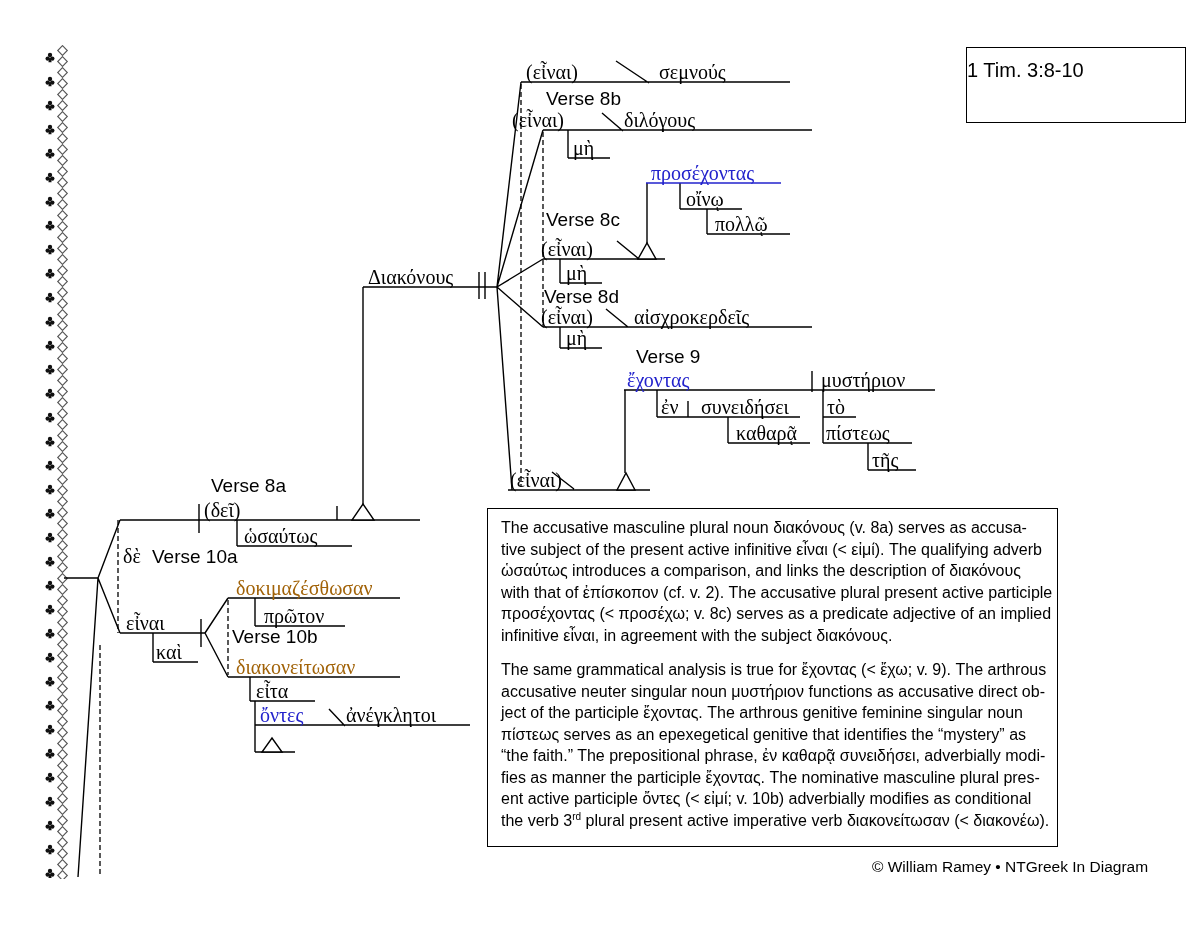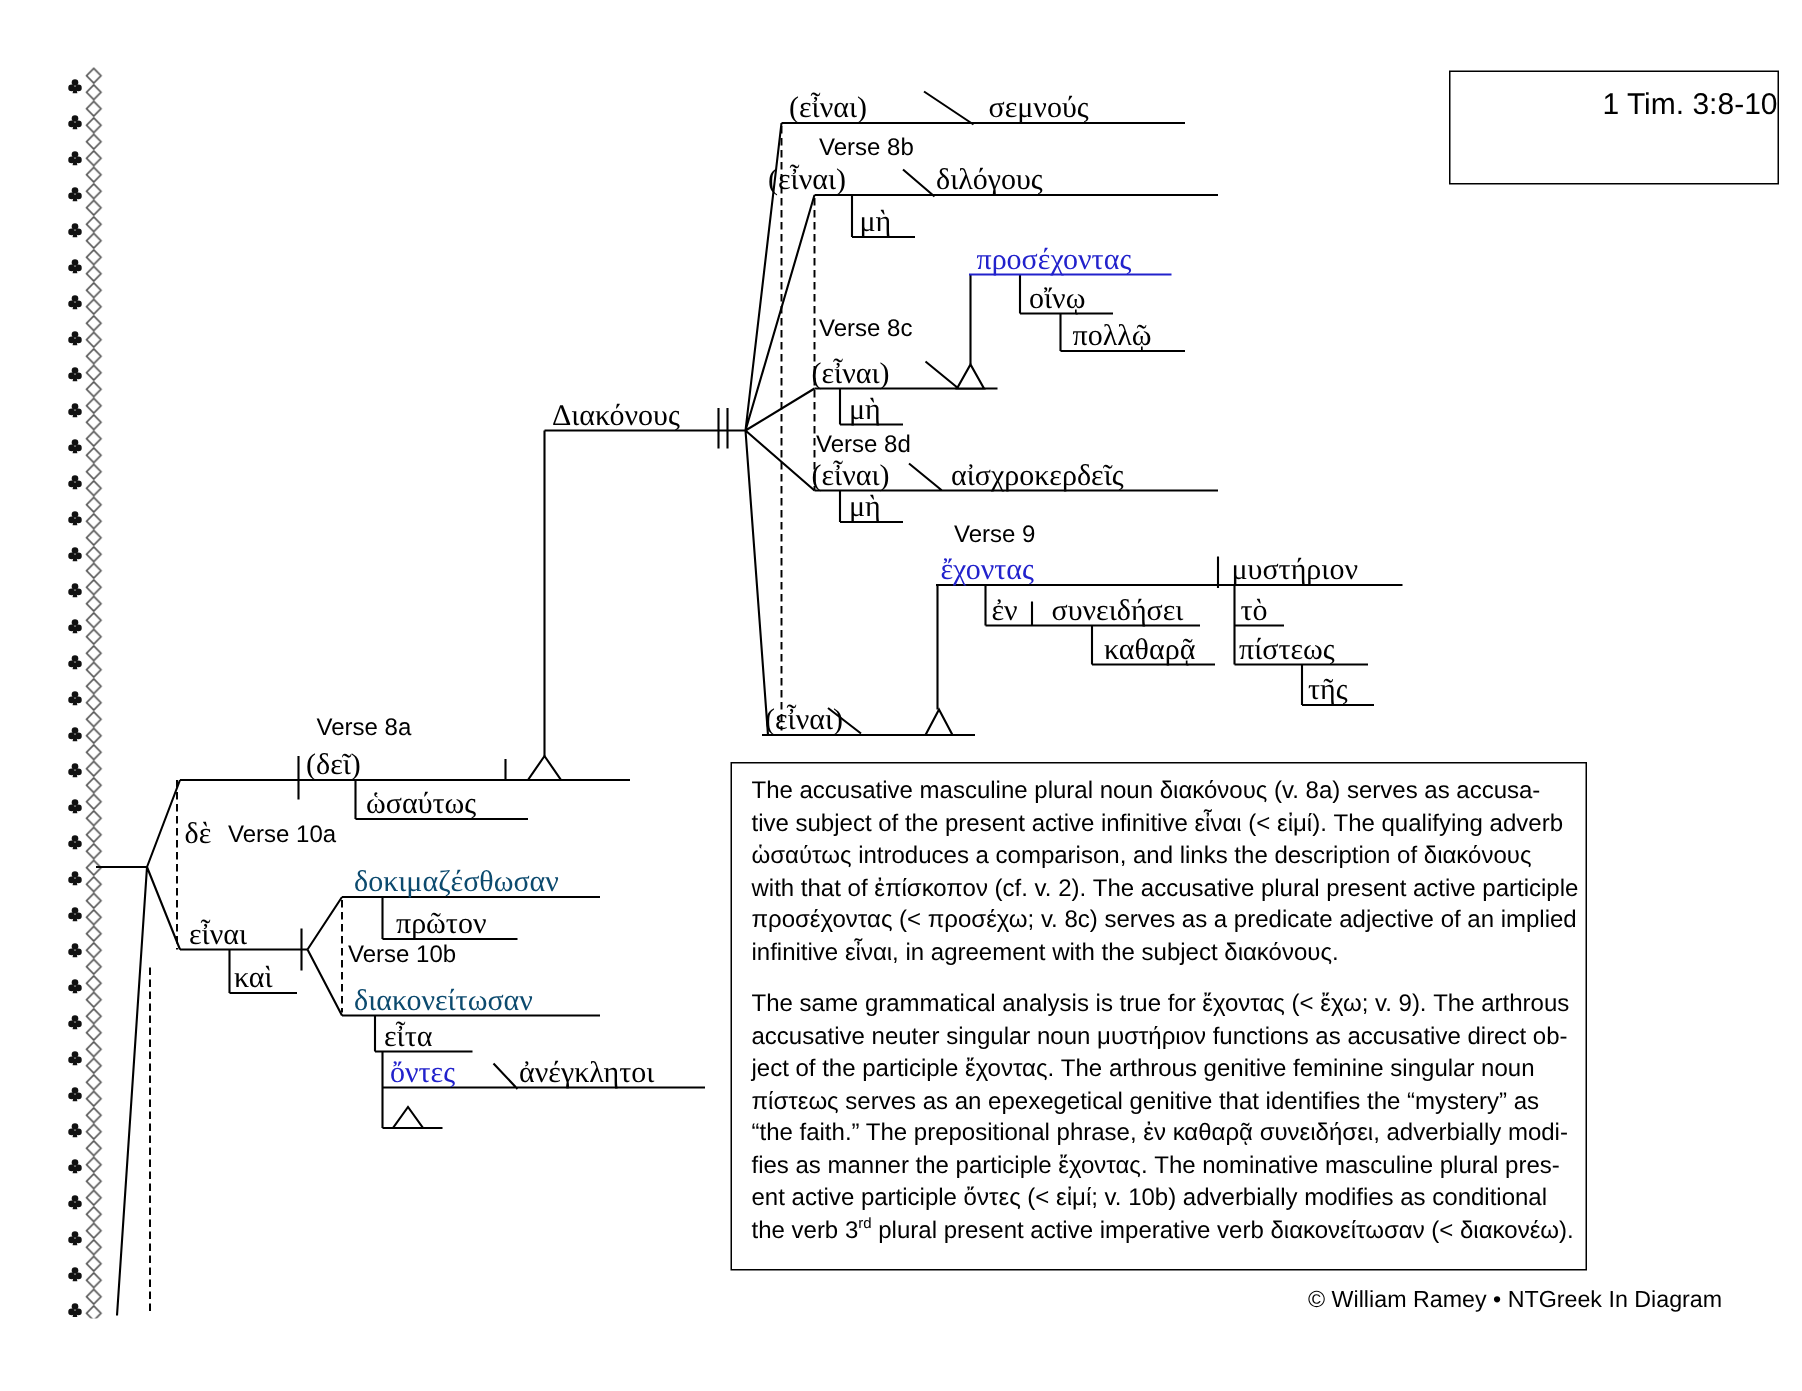--- a/index.html
+++ b/index.html
@@ -3,25 +3,25 @@
 <meta charset="utf-8">
 <style>
   html,body{margin:0;padding:0}
   body{
     width:1201px;height:927px;position:relative;background:#ffffff;
     font-family:"Liberation Sans","DejaVu Sans",sans-serif;color:#000;overflow:hidden;
   }
   svg.lines{position:absolute;left:0;top:0}
   .gw{position:absolute;font-family:Liberation Serif, serif;
       font-size:20px;line-height:22px;white-space:nowrap}
-  .vl{position:absolute;font-size:16px;line-height:16px;white-space:nowrap}
+  .vl{position:absolute;font-size:19px;line-height:16px;white-space:nowrap}
   .blue{color:#2222cc}
-  .red{color:#0c4a6e}
+  .red{color:#a16207}
   .box{position:absolute;border:1.6px solid #000;background:#fff;box-sizing:border-box}
-  #title-box{left:966px;top:47px;width:220px;height:76px;text-align:right;
+  #title-box{left:966px;top:47px;width:220px;height:76px;text-align:left;
              font-size:20px;line-height:28px;padding-top:8px}
   #notes-box{left:487px;top:508px;width:571px;height:339px;padding:8px 13px;font-size:16px}
   .nl{white-space:nowrap;line-height:21.5px;height:21.5px}
   #para2{margin-top:13px}
   .nl sup{font-size:10px;line-height:0}
   #copyright{position:absolute;left:872px;top:858px;font-size:15.5px;white-space:nowrap}
 </style>
 </head>
 <body>
 

